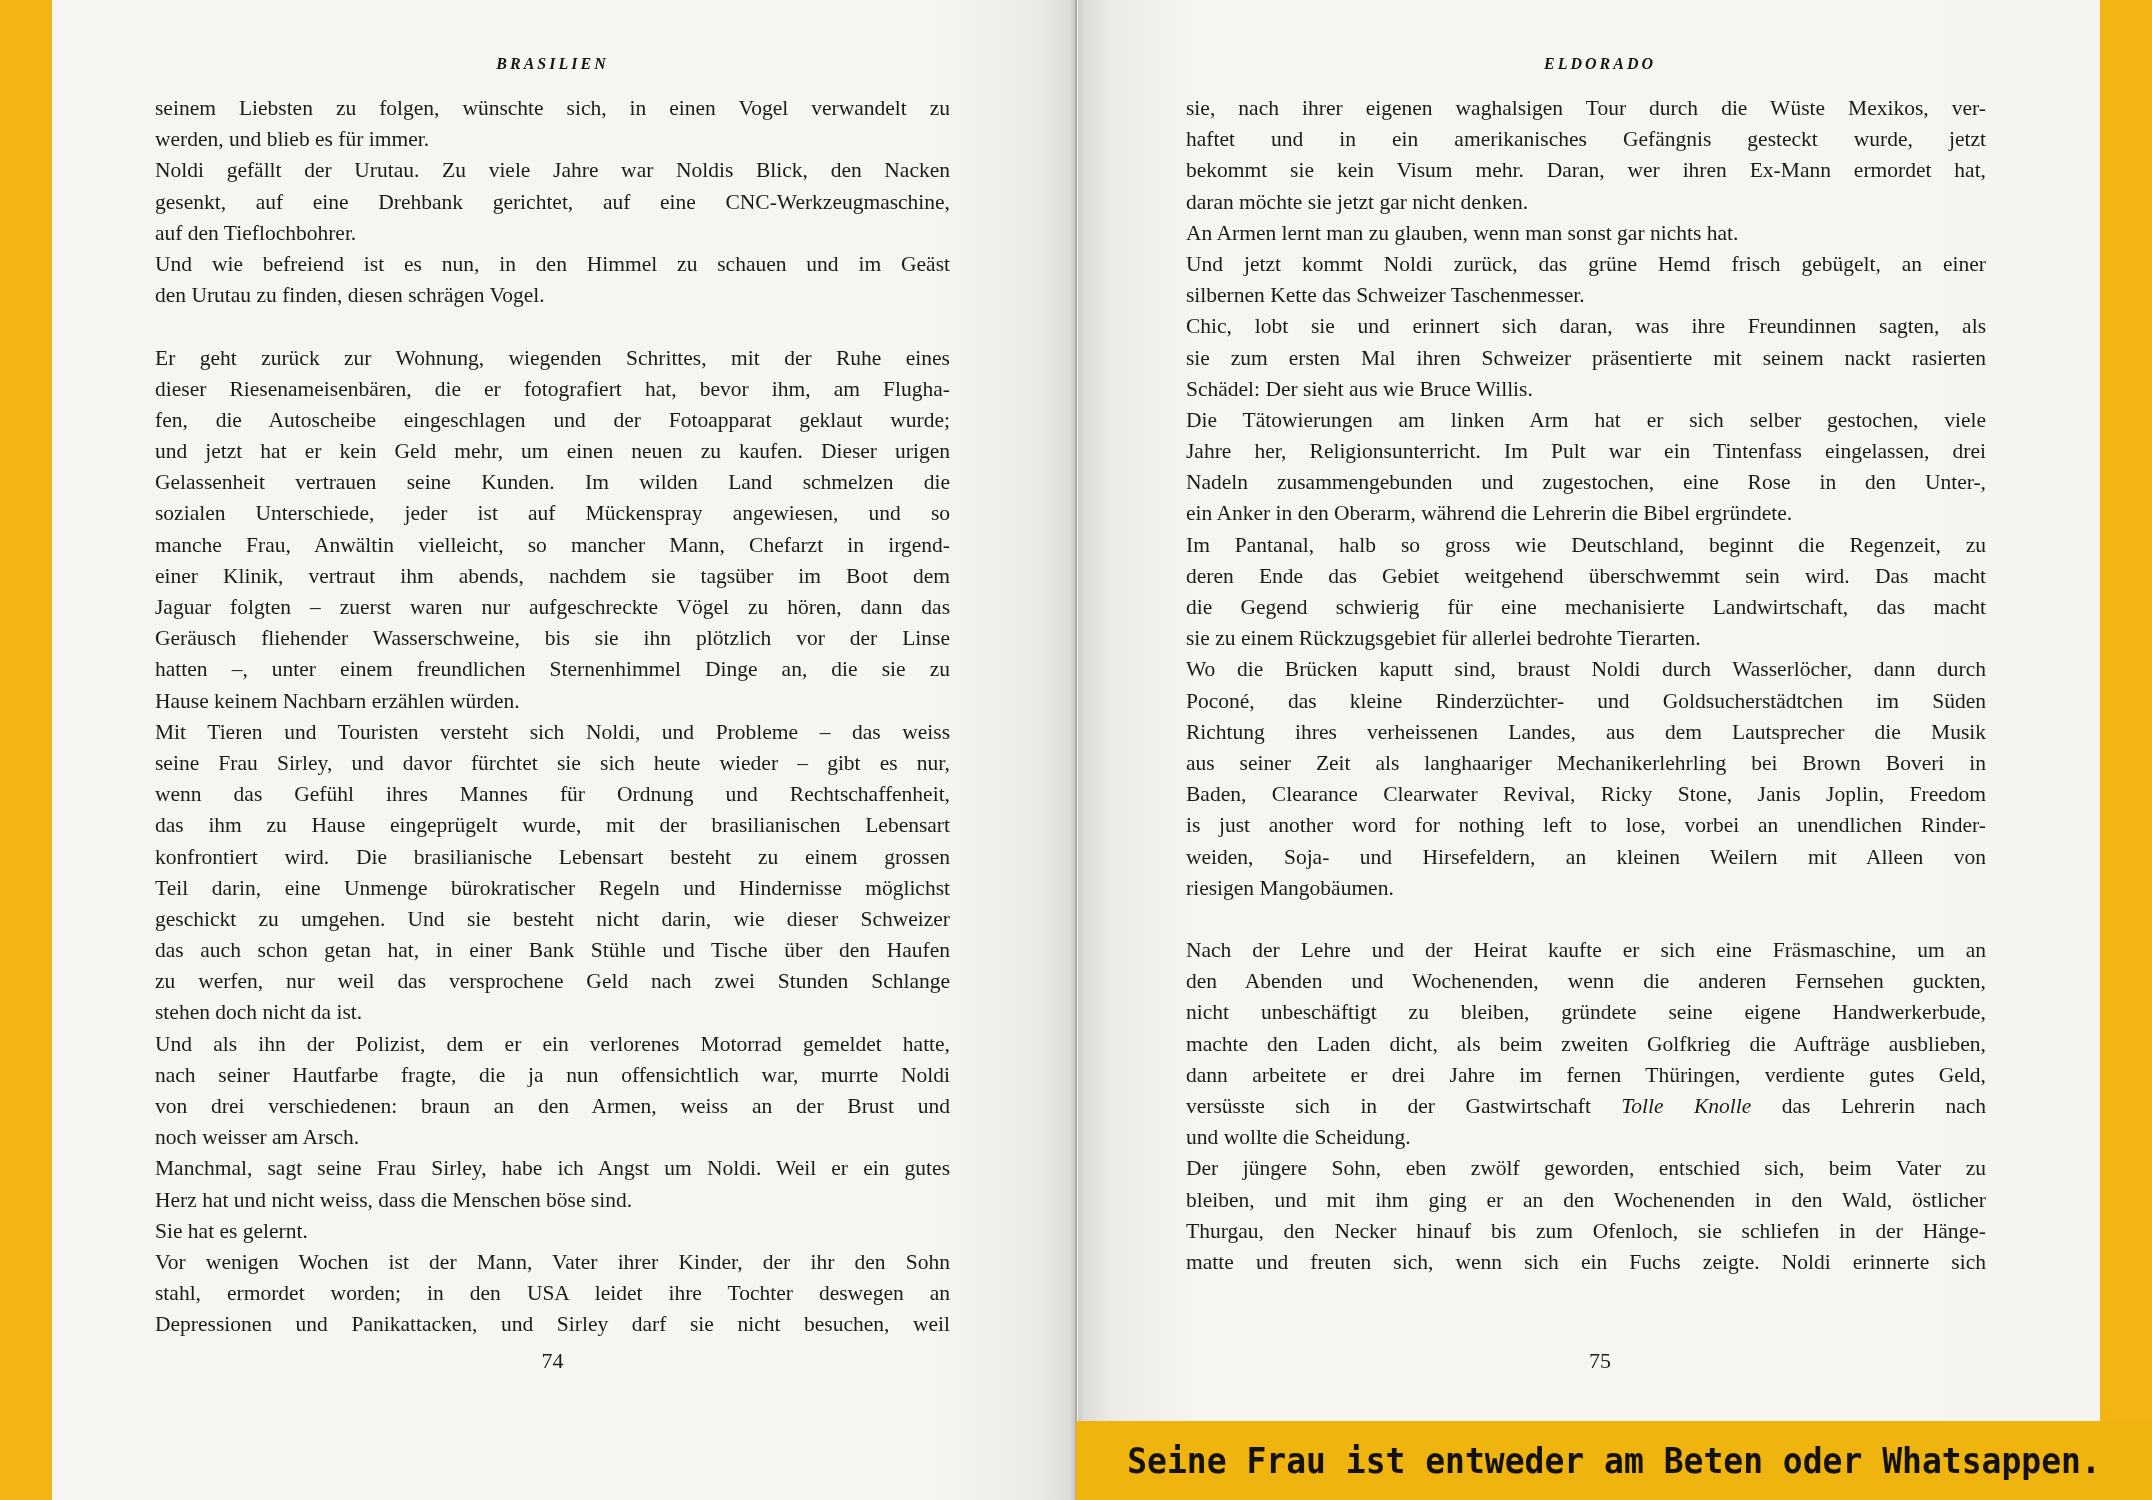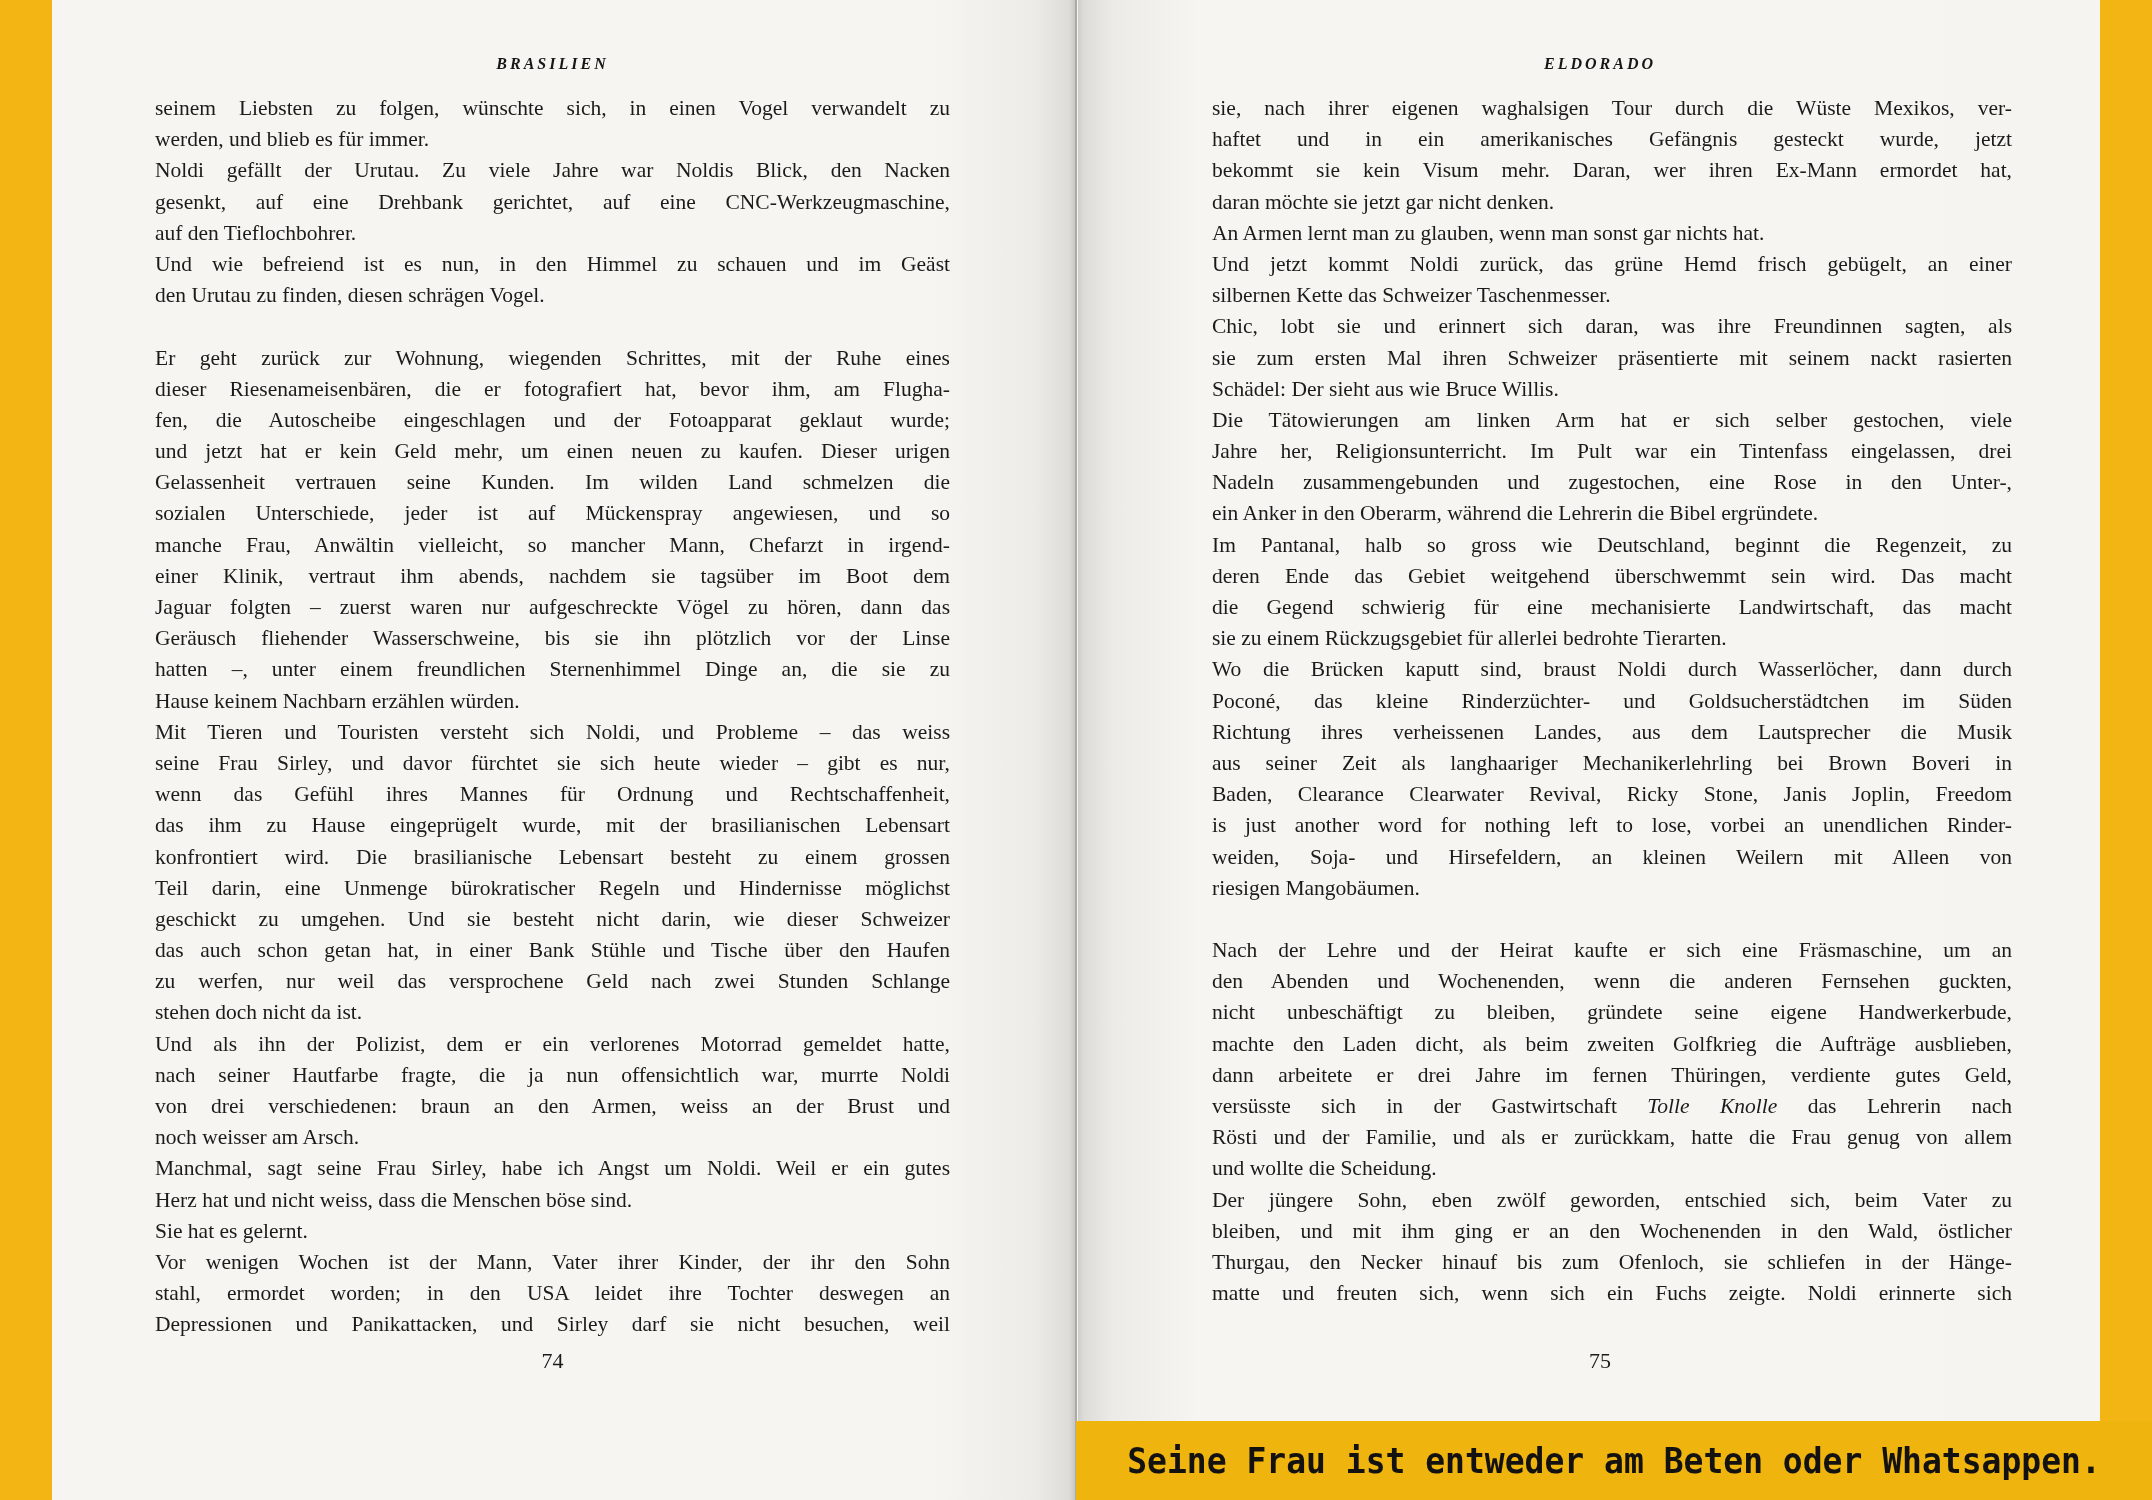--- a/index.html
+++ b/index.html
@@ -22,21 +22,21 @@
     position:absolute;top:55px;height:22px;
     font-family:Liberation Serif, serif;
     font-weight:bold;font-style:italic;
     font-size:16px;letter-spacing:3px;text-align:center;
     color:#181715;
   }
   .page.left .running-header{left:103px;width:795px;}
   .page.right .running-header{left:122px;width:800px;}
   .lines{position:absolute;top:93px;}
   .page.left .lines{left:103px;width:795px;}
-  .page.right .lines{left:134px;width:800px;}
+  .page.right .lines{left:108px;width:800px;}
   .line{
     height:31.2px;line-height:31.2px;font-size:21.5px;
     text-align:justify;text-align-last:justify;
     white-space:normal;overflow:visible;
   }
   .line.end{text-align-last:left;}
   .line.blank{height:31.2px;}
   .it{font-style:italic;}
   .pagenum{
     position:absolute;top:1348px;font-size:22px;text-align:center;color:#1c1b19;
@@ -136,21 +136,20 @@
       <div class="line">is just another word for nothing left to lose, vorbei an unendlichen Rinder-</div>
       <div class="line">weiden, Soja- und Hirsefeldern, an kleinen Weilern mit Alleen von</div>
       <div class="line end">riesigen Mangobäumen.</div>
       <div class="line blank"></div>
       <div class="line">Nach der Lehre und der Heirat kaufte er sich eine Fräsmaschine, um an</div>
       <div class="line">den Abenden und Wochenenden, wenn die anderen Fernsehen guckten,</div>
       <div class="line">nicht unbeschäftigt zu bleiben, gründete seine eigene Handwerkerbude,</div>
       <div class="line">machte den Laden dicht, als beim zweiten Golfkrieg die Aufträge ausblieben,</div>
       <div class="line">dann arbeitete er drei Jahre im fernen Thüringen, verdiente gutes Geld,</div>
       <div class="line"><span>versüsste sich in der Gastwirtschaft </span><span class="it">Tolle Knolle</span><span> das Lehrerin nach</span></div>
-      <div class="line">Rösti und der Familie, und als er zurückkam, hatte die Frau genug von allem</div>
       <div class="line end">und wollte die Scheidung.</div>
       <div class="line">Der jüngere Sohn, eben zwölf geworden, entschied sich, beim Vater zu</div>
       <div class="line">bleiben, und mit ihm ging er an den Wochenenden in den Wald, östlicher</div>
       <div class="line">Thurgau, den Necker hinauf bis zum Ofenloch, sie schliefen in der Hänge-</div>
       <div class="line">matte und freuten sich, wenn sich ein Fuchs zeigte. Noldi erinnerte sich</div>
     </div>
   <div class="pagenum">75</div>
 </div>
 
 <div class="gutter-line"></div>

